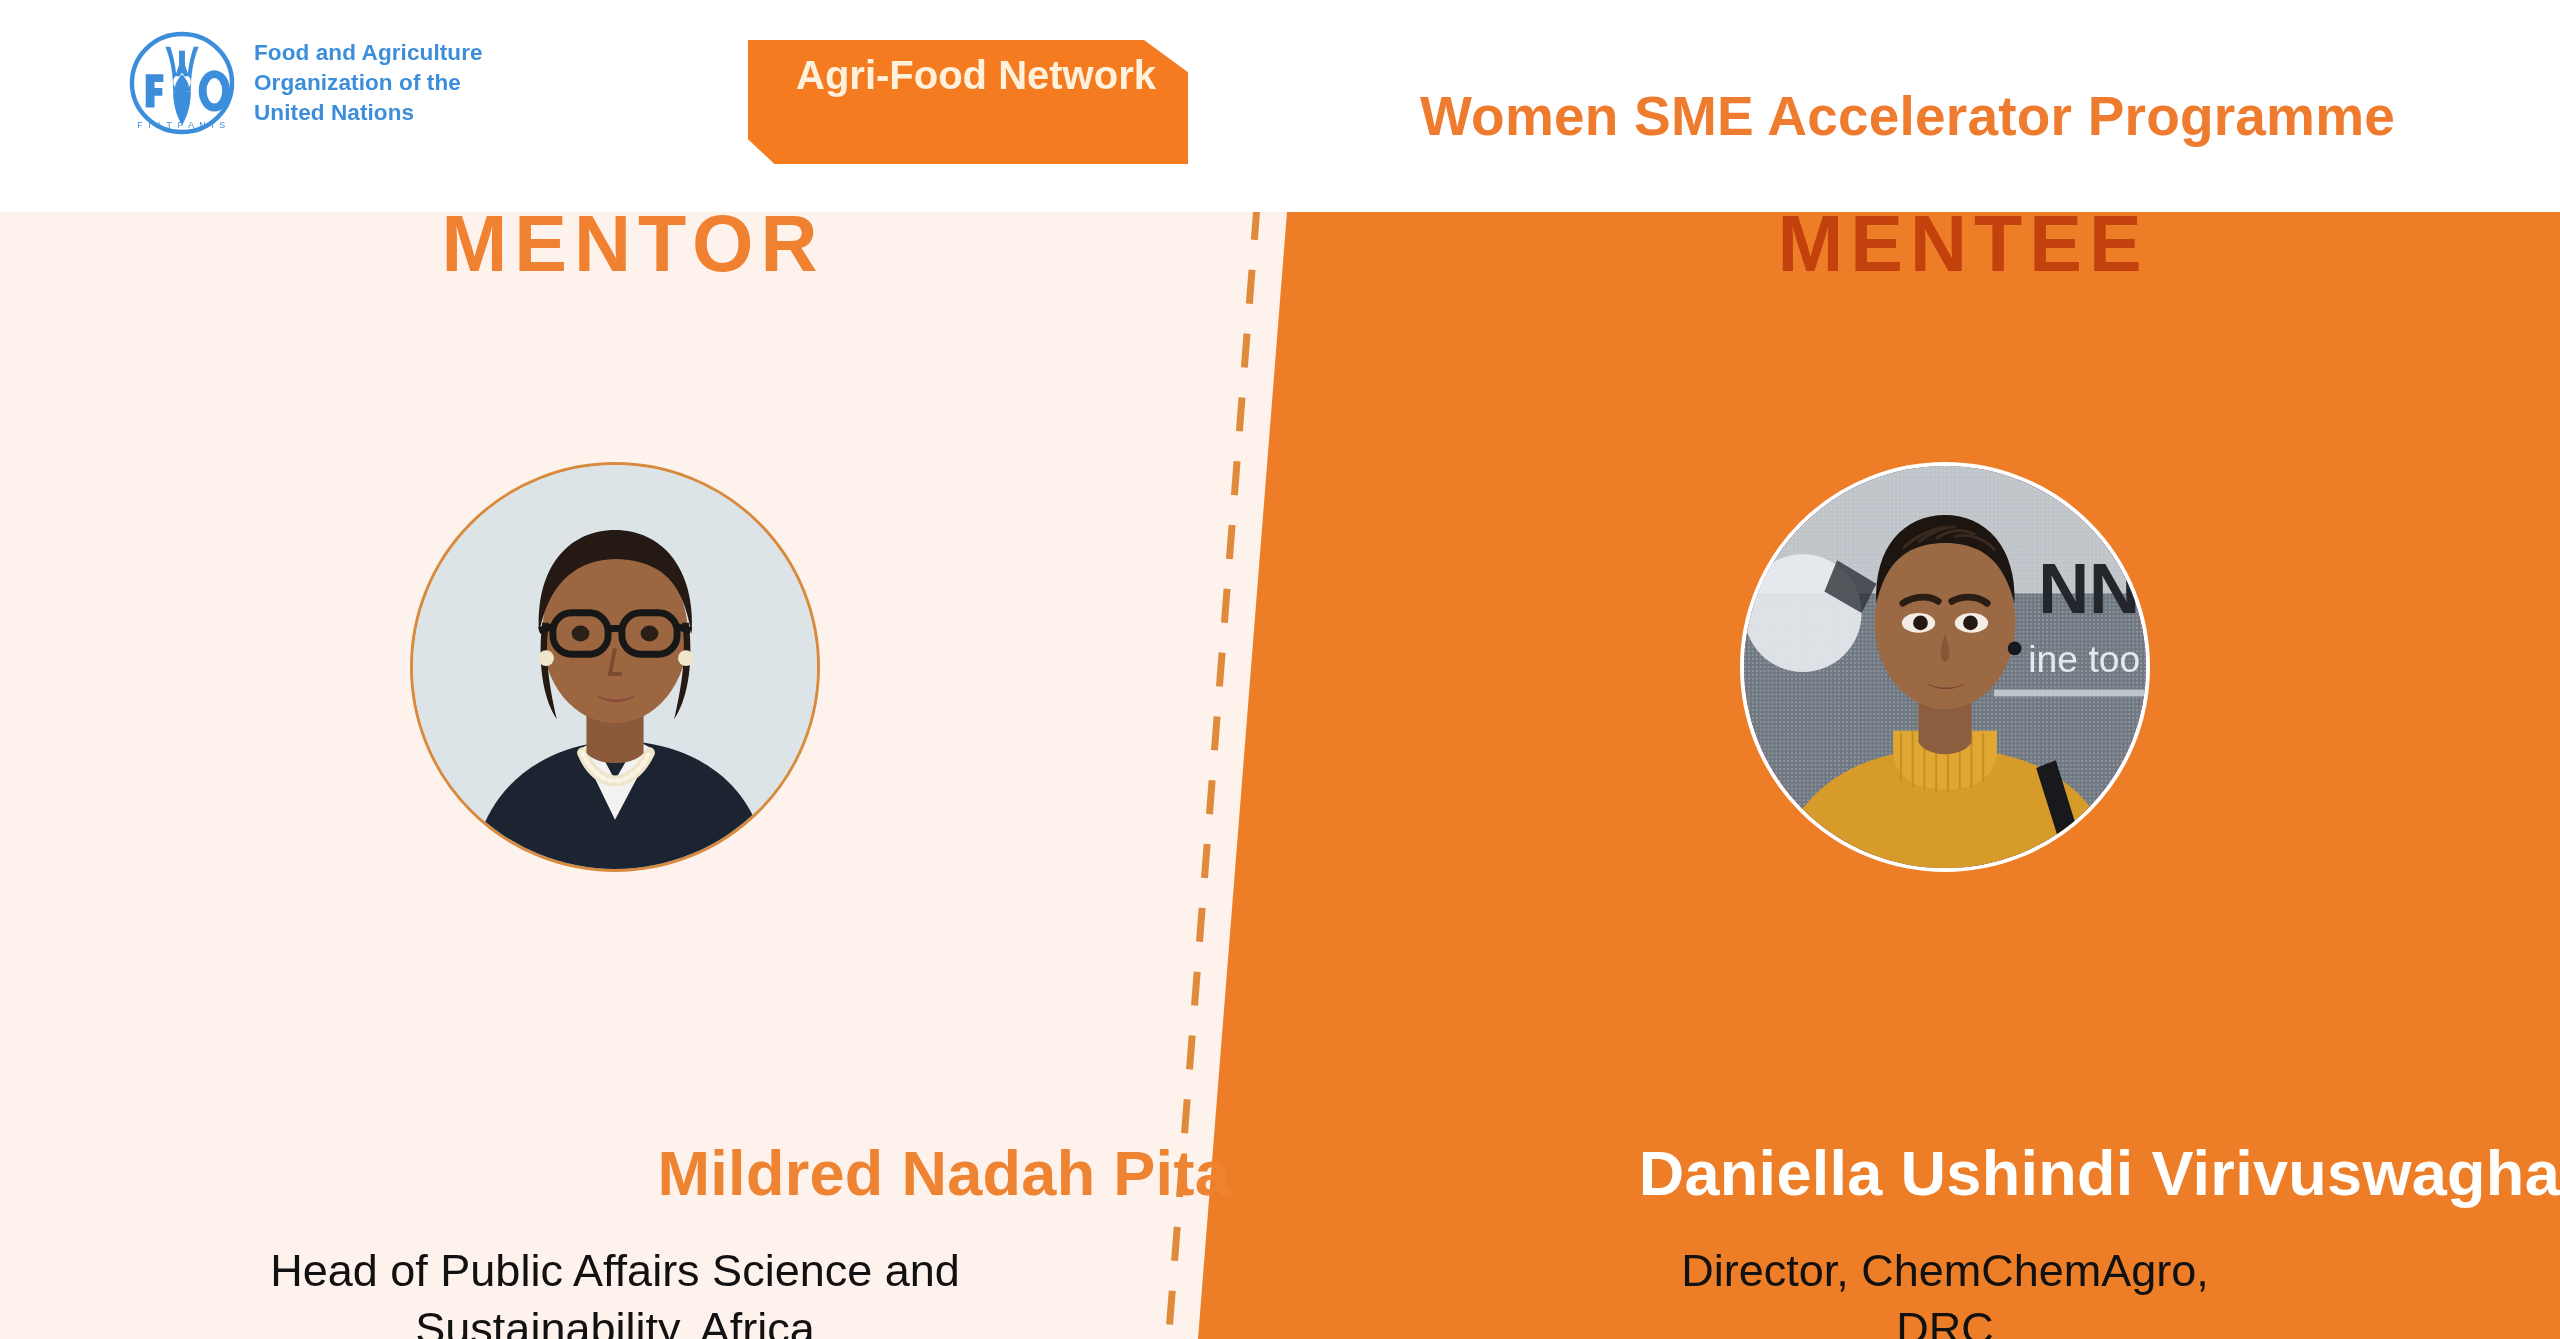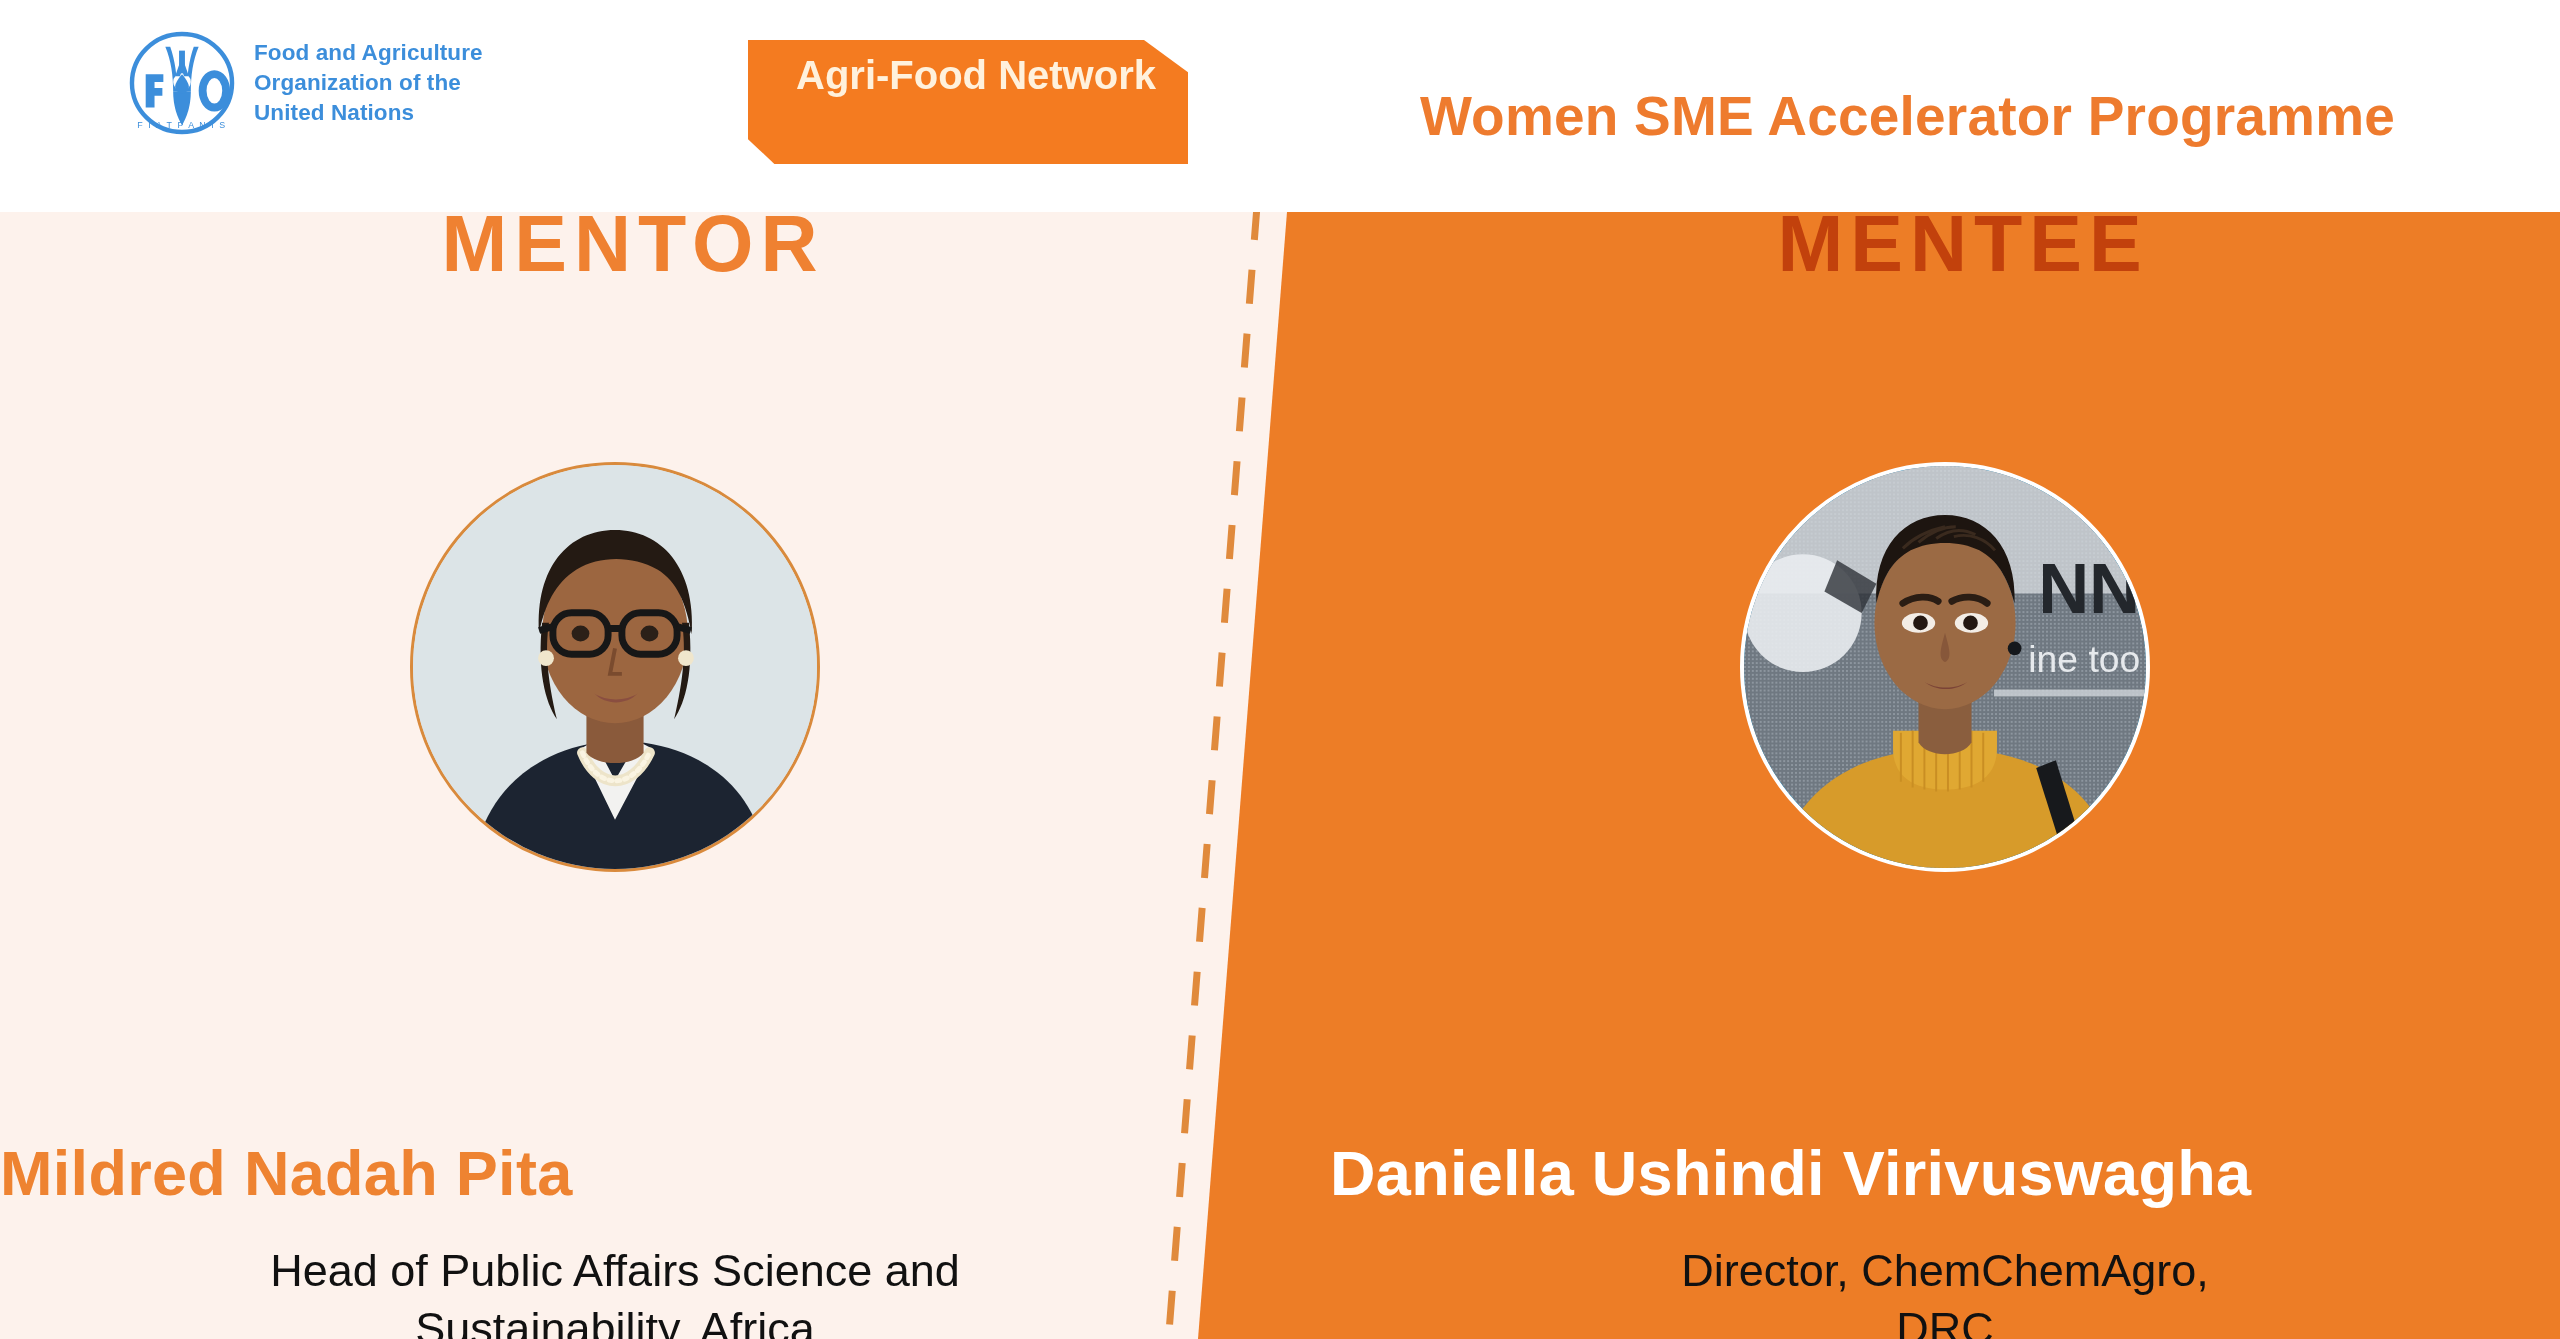--- a/index.html
+++ b/index.html
@@ -52,25 +52,25 @@
     position:absolute; top:-14px; width:100%; text-align:center;
     font-family:"Liberation Sans Narrow","Liberation Sans", sans-serif;
     font-weight:bold; font-size:79px; letter-spacing:7px;padding-left:36px;
   }
   .role-mentor { color:#EF8131; }
   .role-mentee { color:#c2410c; }
 
   .photo-wrap { position:absolute; top:250px; left:50%; transform:translateX(-50%);
     width:410px; height:410px; border-radius:50%; overflow:hidden; }
   .photo-mentor { border:3px solid #D98A3C; background:#DFE6E9; }
-  .photo-mentee { border:4px solid #FFFFFF; background:#0ea5e9; }
+  .photo-mentee { border:4px solid #FFFFFF; background:#be185d; }
   .photo-svg { display:block; width:100%; height:100%; }
 
   .person-name {
-    position:absolute; top:925px; width:100%; text-align:left;
+    position:absolute; top:925px; width:100%; text-align:right;
     font-family:"Liberation Sans Narrow","Liberation Sans", sans-serif;
     font-weight:bold; font-size:63px; letter-spacing:.3px; white-space:nowrap;
   }
   .name-mentor { color:#EE8331; }
   .name-mentee { color:#FFFFFF; }
 
   .person-role {
     position:absolute; top:1030px; width:100%; text-align:center;
     font-family:"Liberation Sans Narrow","Liberation Sans", sans-serif;
     font-size:45px; line-height:1.28; color:#111111; font-weight:normal;

